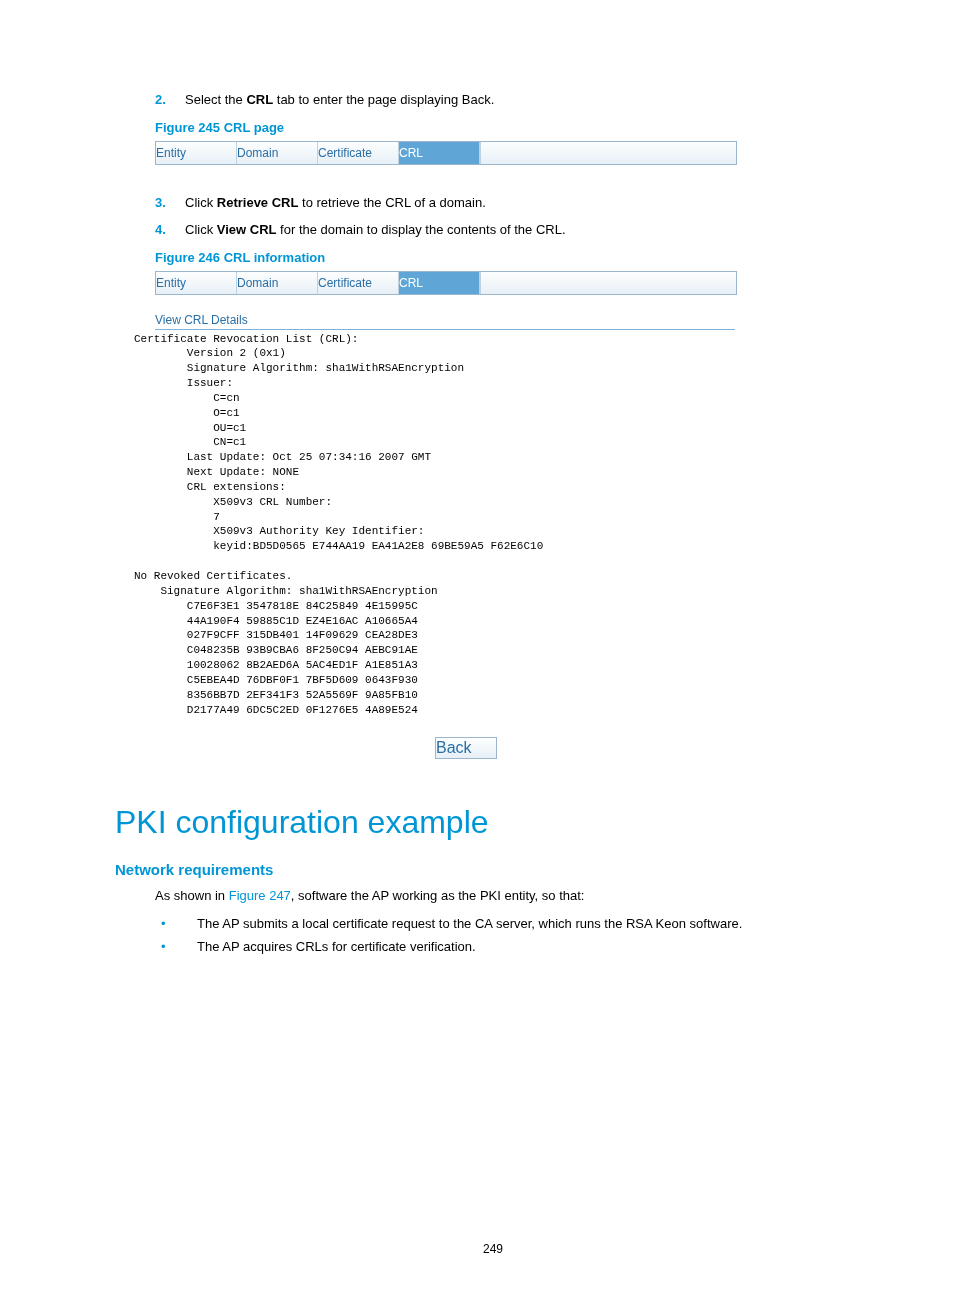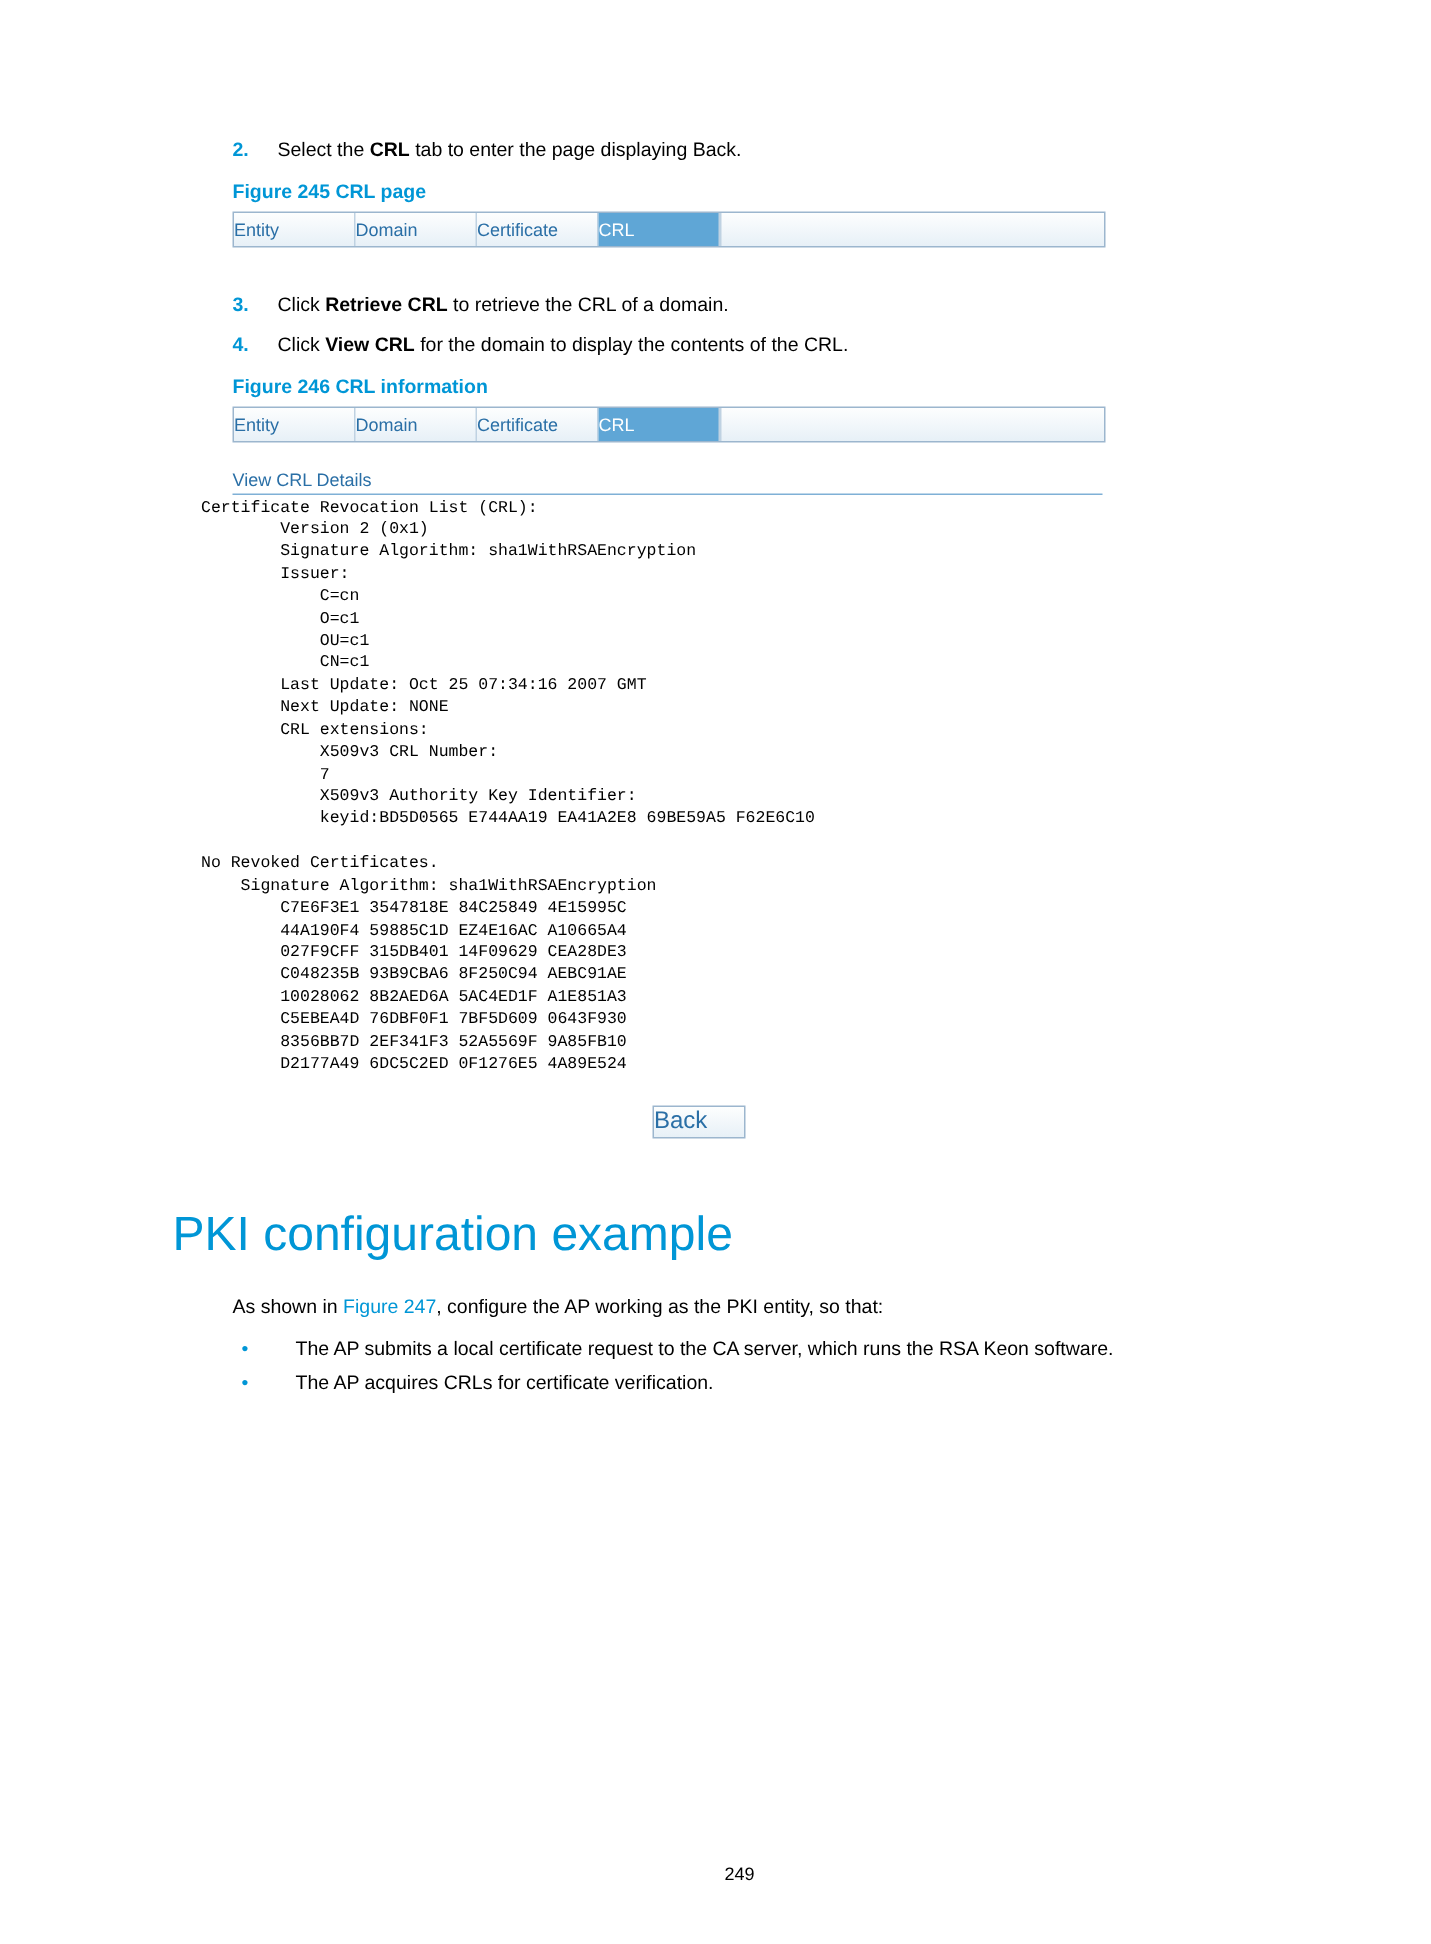--- a/index.html
+++ b/index.html
@@ -124,23 +124,24 @@
         027F9CFF 315DB401 14F09629 CEA28DE3
         C048235B 93B9CBA6 8F250C94 AEBC91AE
         10028062 8B2AED6A 5AC4ED1F A1E851A3
         C5EBEA4D 76DBF0F1 7BF5D609 0643F930
         8356BB7D 2EF341F3 52A5569F 9A85FB10
         D2177A49 6DC5C2ED 0F1276E5 4A89E524</pre>
 
   <div class="back-btn">Back</div>
 
   <h1 class="doc-h1">PKI configuration example</h1>
+  <h2 class="doc-h2">Network requirements</h2>
 
   <p class="body-text">
-    <span>As shown in </span><span class="link">Figure 247</span><span>, configure the AP working as the PKI entity, so that:</span>
+    <span>As shown in </span><span class="link">Figure 247</span><span>, software the AP working as the PKI entity, so that:</span>
   </p>
 
   <ul class="bullets">
     <li>
       <span class="bullet-dot">•</span>
       <span>The AP submits a local certificate request to the CA server, which runs the RSA Keon software.</span>
     </li>
     <li>
       <span class="bullet-dot">•</span>
       <span>The AP acquires CRLs for certificate verification.</span>

